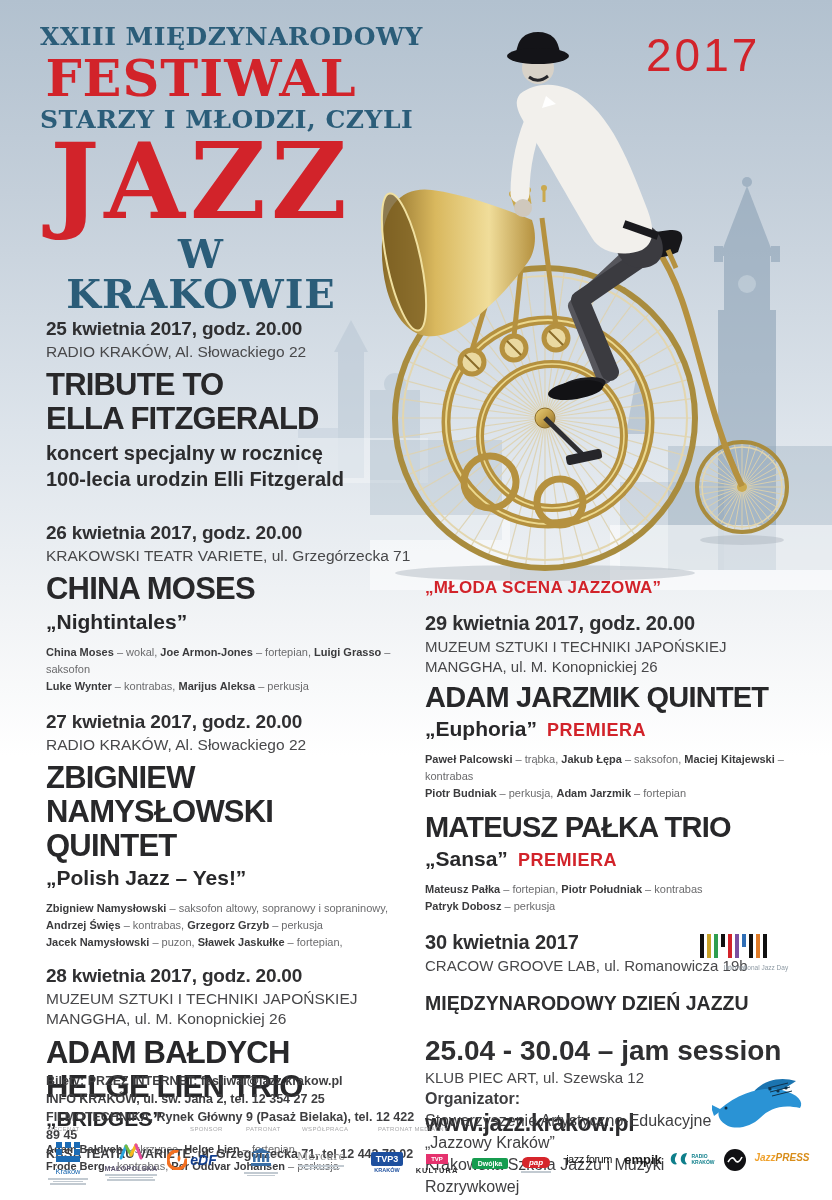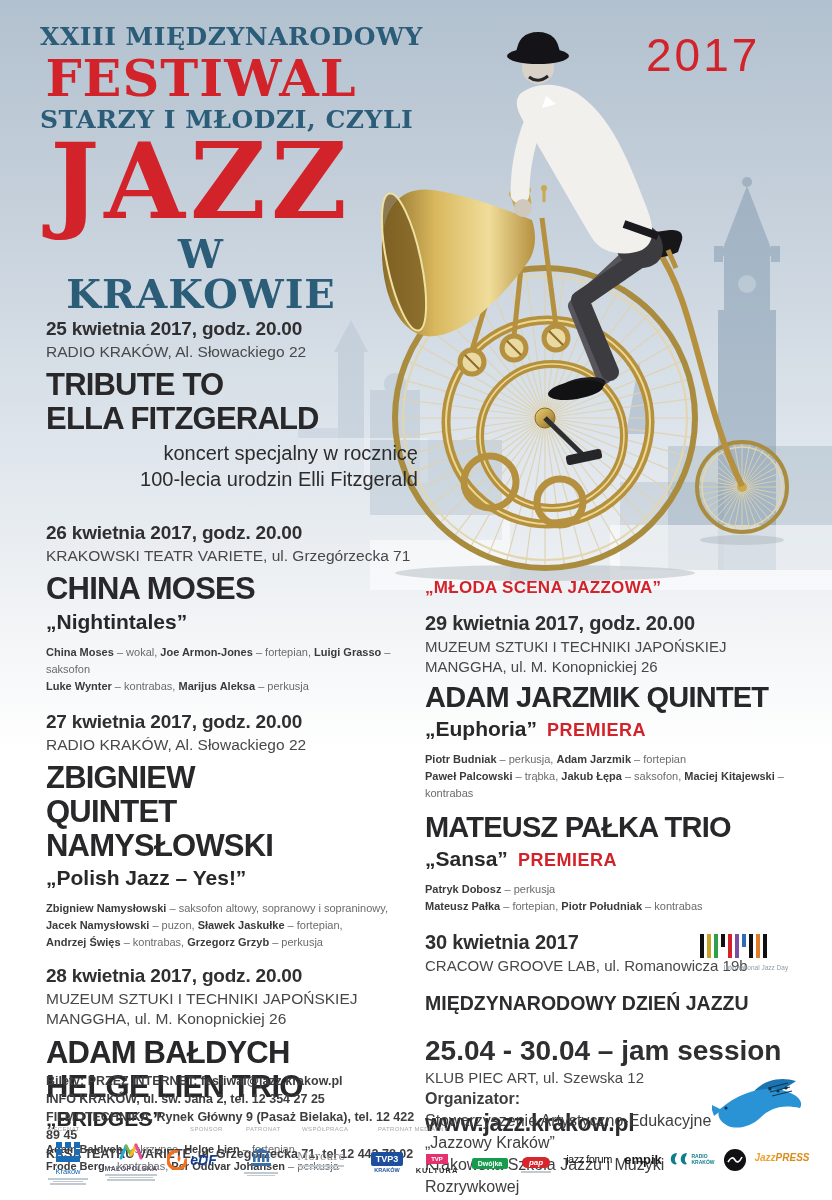--- a/index.html
+++ b/index.html
@@ -21,21 +21,21 @@
 
   .col{position:absolute;z-index:2;}
   .col-left{left:46px;top:318px;width:372px;}
   .col-right{left:425px;top:578px;width:372px;}
 
   .event{margin-bottom:26px;}
   .event .date{font-size:19px;font-weight:bold;color:#2f2f31;letter-spacing:-.2px;}
   .event .venue{font-size:15.5px;color:#48484a;line-height:1.3;margin-top:2px;}
   .event .artist{font-size:31px;font-weight:bold;color:#28282a;line-height:1.1;
     letter-spacing:-.8px;margin:6px 0 2px;}
-  .event .desc{font-size:20px;font-weight:normal;color:#2c2c2e;line-height:1.3;margin-top:4px;text-align:right;}
+  .event .desc{font-size:20px;font-weight:bold;color:#2c2c2e;line-height:1.3;margin-top:4px;}
   .event .subtitle{font-size:21px;font-weight:bold;color:#28282a;margin-top:3px;}
   .premiera{color:#d2232a;font-size:18px;margin-left:10px;letter-spacing:.5px;}
   .lineup{font-size:11px;color:#6b6b6d;line-height:1.55;margin-top:10px;}
   .lineup b{color:#3b3b3d;}
   .col-right .event .artist{font-size:29px;}
   .col-right .event .date{font-size:20px;}
   .col-right .event .venue{font-size:15px;}
   .e1{margin-bottom:30px;} .e2{margin-bottom:16px;} .e3{margin-bottom:14px;}
   .e5{margin-bottom:10px;} .e6{margin-bottom:16px;} .e7{margin-bottom:16px;}
 
@@ -352,28 +352,28 @@
           <div><b>Luke Wynter</b><span> – kontrabas, </span><b>Marijus Aleksa</b><span> – perkusja</span></div>
         </div>
     </div>
     <div class="event e3">
       <div class="date">27 kwietnia 2017, godz. 20.00</div>
       <div class="venue">
           <div>RADIO KRAKÓW, Al. Słowackiego 22</div>
         </div>
       <div class="artist">
           <div>ZBIGNIEW</div>
+          <div>NAMYSŁOWSKI</div>
           <div>QUINTET</div>
-          <div>NAMYSŁOWSKI</div>
         </div>
       <div class="subtitle">„Polish Jazz – Yes!”</div>
       <div class="lineup">
           <div><b>Zbigniew Namysłowski</b><span> – saksofon altowy, sopranowy i sopraninowy,</span></div>
+          <div><b>Andrzej Święs</b><span> – kontrabas, </span><b>Grzegorz Grzyb</b><span> – perkusja</span></div>
           <div><b>Jacek Namysłowski</b><span> – puzon, </span><b>Sławek Jaskułke</b><span> – fortepian,</span></div>
-          <div><b>Andrzej Święs</b><span> – kontrabas, </span><b>Grzegorz Grzyb</b><span> – perkusja</span></div>
         </div>
     </div>
     <div class="event e4">
       <div class="date">28 kwietnia 2017, godz. 20.00</div>
       <div class="venue">
           <div>MUZEUM SZTUKI I TECHNIKI JAPOŃSKIEJ</div>
           <div>MANGGHA, ul. M. Konopnickiej 26</div>
         </div>
       <div class="artist">
           <div>ADAM BAŁDYCH</div>
@@ -393,32 +393,32 @@
       <div class="date">29 kwietnia 2017, godz. 20.00</div>
       <div class="venue">
           <div>MUZEUM SZTUKI I TECHNIKI JAPOŃSKIEJ</div>
           <div>MANGGHA, ul. M. Konopnickiej 26</div>
         </div>
       <div class="artist">
           <div>ADAM JARZMIK QUINTET</div>
         </div>
       <div class="subtitle"><span>„Euphoria”</span><span class="premiera">PREMIERA</span></div>
       <div class="lineup">
+          <div><b>Paweł Palcowski</b><span> – trąbka, </span><b>Jakub Łępa</b><span> – saksofon, </span><b>Maciej Kitajewski</b><span> – kontrabas</span></div>
           <div><b>Piotr Budniak</b><span> – perkusja, </span><b>Adam Jarzmik</b><span> – fortepian</span></div>
-          <div><b>Paweł Palcowski</b><span> – trąbka, </span><b>Jakub Łępa</b><span> – saksofon, </span><b>Maciej Kitajewski</b><span> – kontrabas</span></div>
         </div>
     </div>
     <div class="event e6">
       <div class="artist">
           <div>MATEUSZ PAŁKA TRIO</div>
         </div>
       <div class="subtitle"><span>„Sansa”</span><span class="premiera">PREMIERA</span></div>
       <div class="lineup">
+          <div><b>Mateusz Pałka</b><span> – fortepian, </span><b>Piotr Południak</b><span> – kontrabas</span></div>
           <div><b>Patryk Dobosz</b><span> – perkusja</span></div>
-          <div><b>Mateusz Pałka</b><span> – fortepian, </span><b>Piotr Południak</b><span> – kontrabas</span></div>
         </div>
     </div>
     <div class="event e7">
       <div class="date">30 kwietnia 2017</div>
       <div class="venue">
           <div>CRACOW GROOVE LAB, ul. Romanowicza 19b</div>
         </div>
     </div>
     <div class="jazzday-title">MIĘDZYNARODOWY DZIEŃ JAZZU</div>
     <div class="jam">

